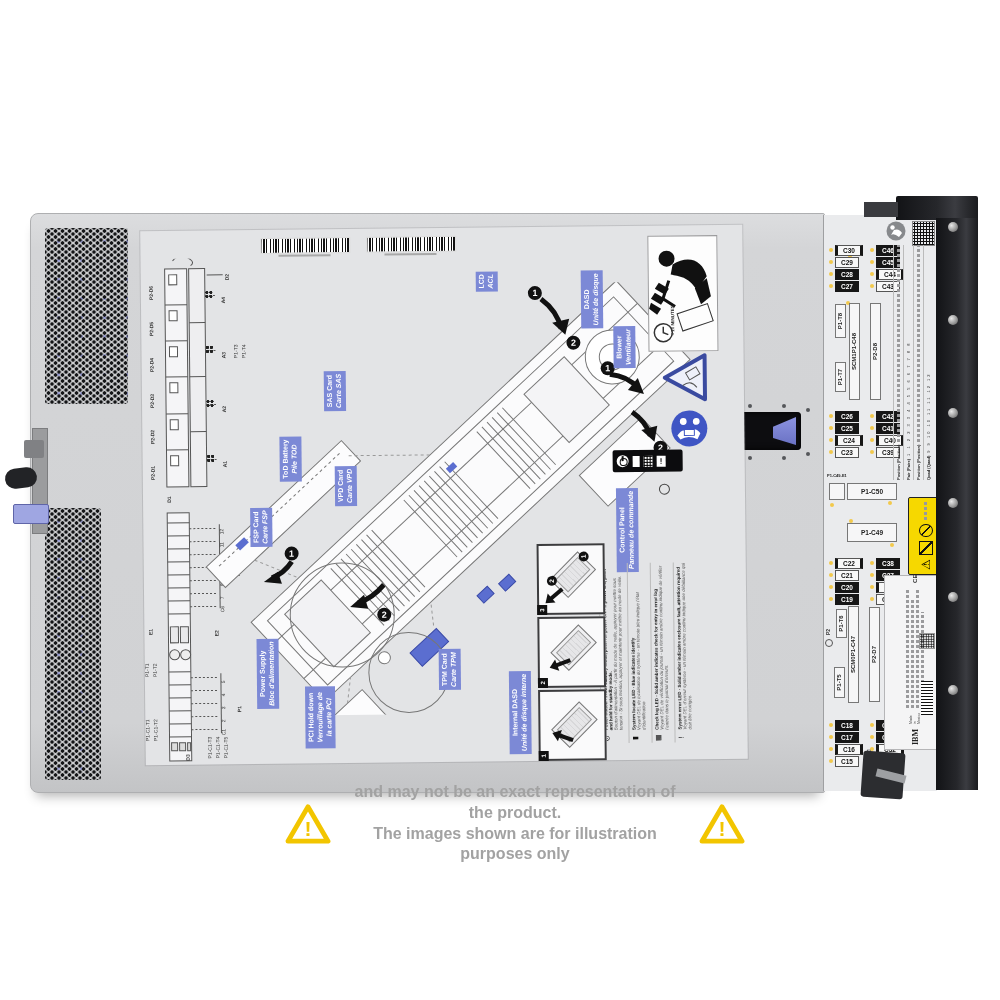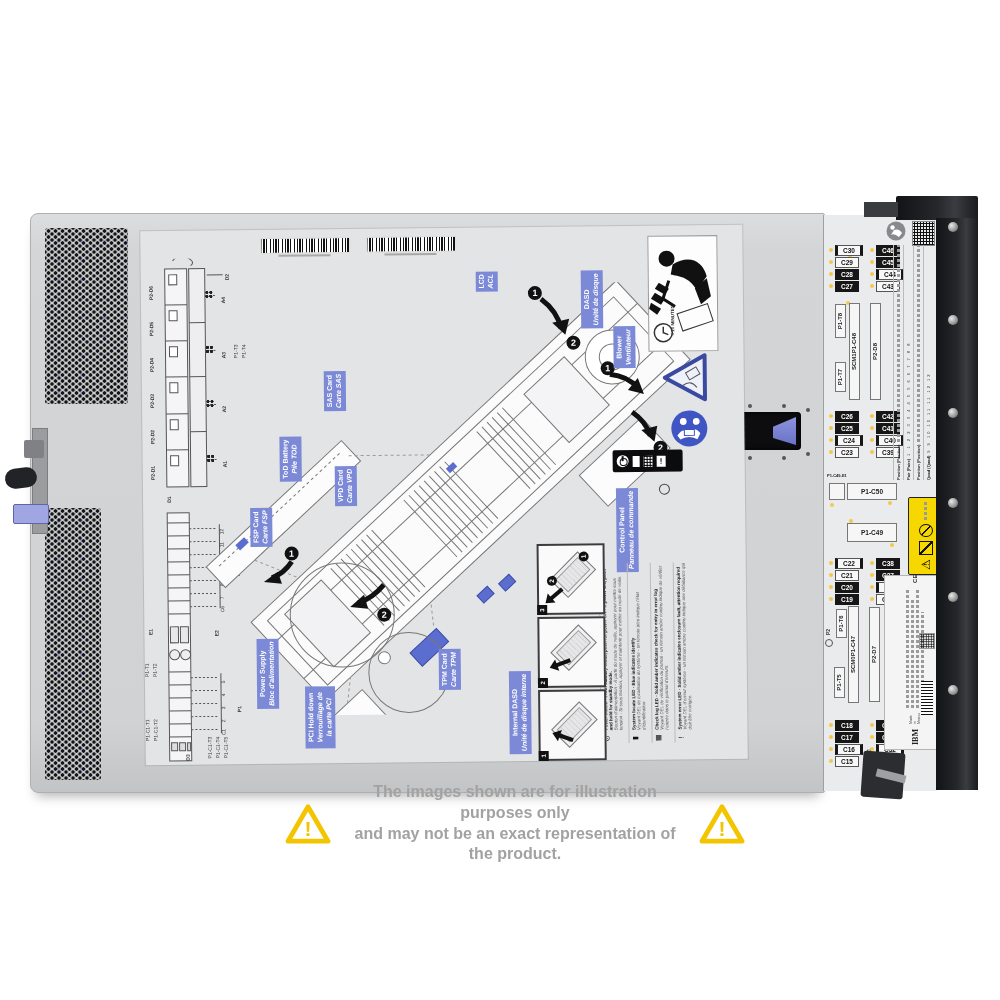--- a/index.html
+++ b/index.html
@@ -662,22 +662,22 @@
   <span class="screw" style="left:948px;top:685px"></span>
   <div class="abs" style="left:862px;top:752px;width:42px;height:46px;background:#2c2d30;transform:rotate(4deg);border-radius:3px"></div>
   <div class="abs" style="left:876px;top:772px;width:30px;height:8px;background:#9ea0a3;transform:rotate(14deg)"></div>
 
   <div id="disclaimer" class="abs">
     <svg width="46" height="42" viewBox="0 0 48 44">
       <polygon points="24,4 45,40 3,40" fill="none" stroke="#f2c500" stroke-width="5" stroke-linejoin="round"></polygon>
       <text x="24" y="35" text-anchor="middle" font-size="22" font-weight="bold" fill="#f2c500">!</text>
     </svg>
     <div class="txt">
+      <div>and may not be an exact representation of the product.</div>
       <div>The images shown are for illustration purposes only</div>
-      <div>and may not be an exact representation of the product.</div>
     </div>
     <svg width="46" height="42" viewBox="0 0 48 44">
       <polygon points="24,4 45,40 3,40" fill="none" stroke="#f2c500" stroke-width="5" stroke-linejoin="round"></polygon>
       <text x="24" y="35" text-anchor="middle" font-size="22" font-weight="bold" fill="#f2c500">!</text>
     </svg>
   </div>
 
 </div>
 
 </body></html>

